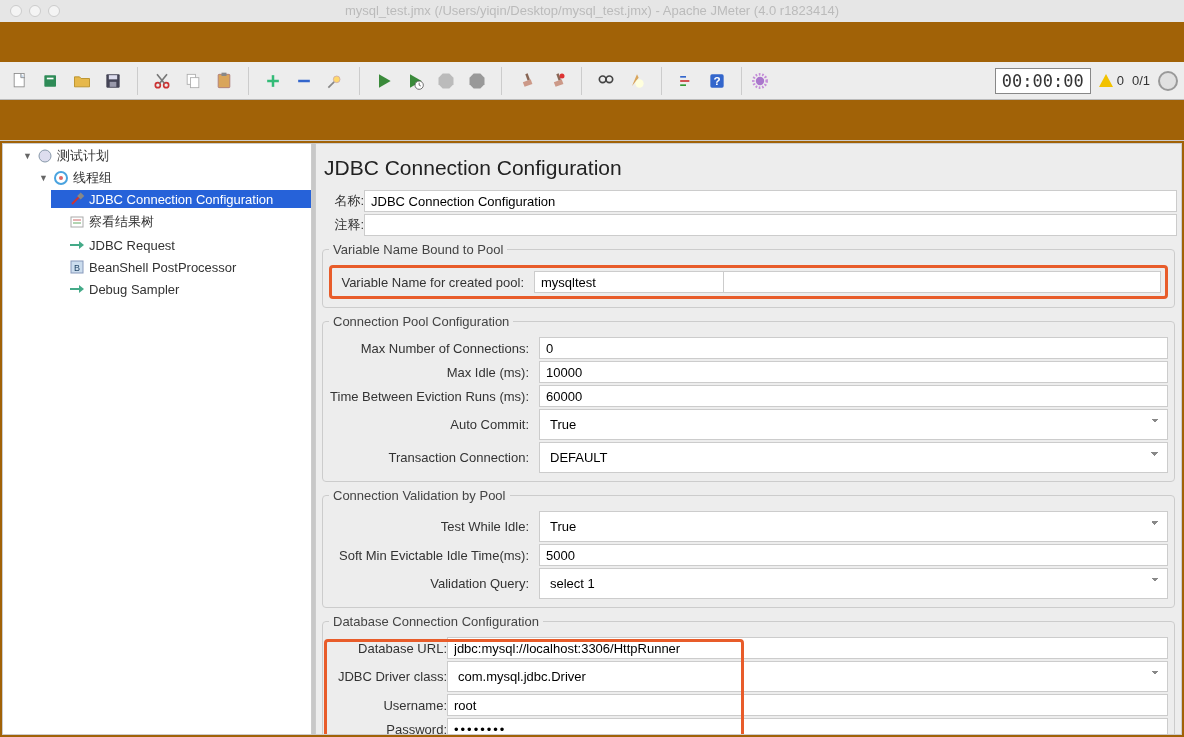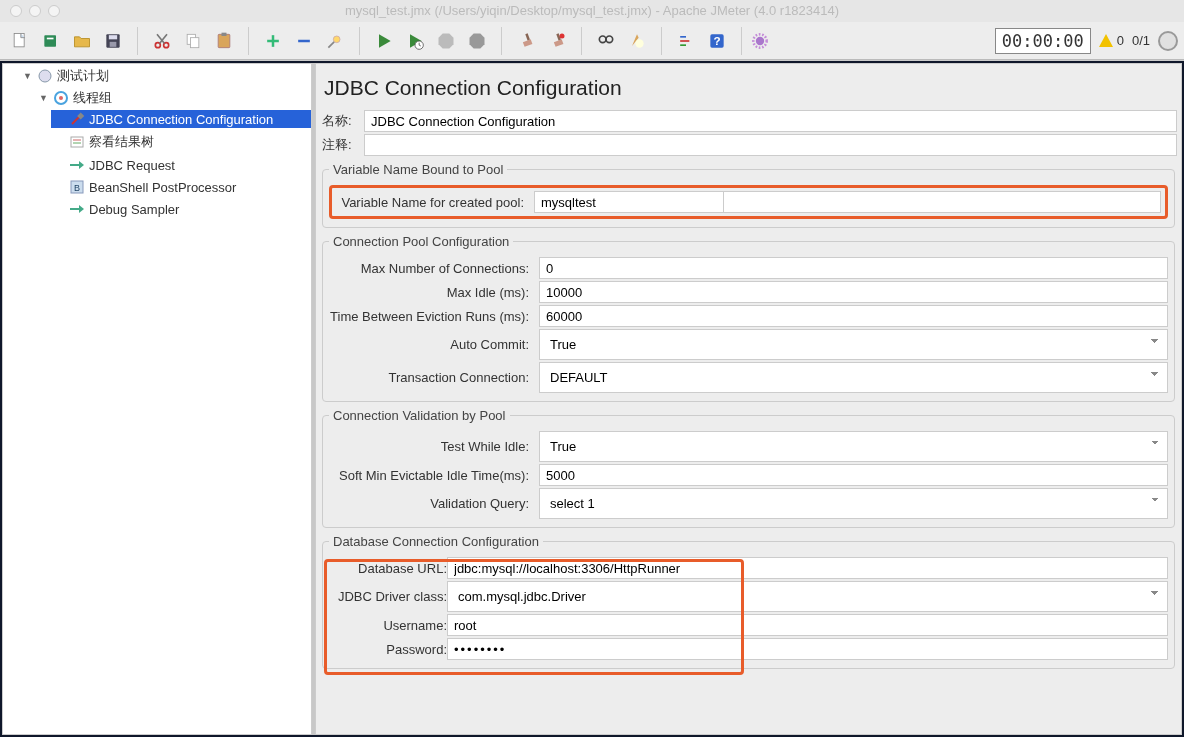--- a/index.html
+++ b/index.html
@@ -5,21 +5,21 @@
   * { box-sizing: border-box; margin: 0; padding: 0; }
   body {
     font-family: -apple-system, "Helvetica Neue", Arial, sans-serif;
     font-size: 13px;
     color: #333;
     background: #ededed;
     width: 1184px;
     height: 737px;
     overflow: hidden;
   }
-  .window { width: 100%; height: 100%; display: flex; flex-direction: column; background: #0f172a; }
+  .window { width: 100%; height: 100%; display: flex; flex-direction: column; background: #a16207; gap: 40px; }
   .titlebar {
     height: 22px; background: #e6e6e6; text-align: center;
     color: #bbb; font-size: 13px; line-height: 22px;
     display: flex; align-items: center;
   }
   .traffic { display: flex; gap: 7px; padding-left: 10px; width: 120px; }
   .dot { width: 12px; height: 12px; border-radius: 50%; border: 1px solid #ccc; background: #f4f4f4; }
   .title-text { flex: 1; text-align: center; margin-left: -120px; }
   .toolbar {
     height: 38px; background: #ededed; border-bottom: 1px solid #bbb;
@@ -44,21 +44,21 @@
   .tree-row { display: flex; align-items: center; gap: 4px; padding: 1px 4px; }
   .tree-row.selected { background: #2662d9; color: #fff; }
   .tw { width: 10px; display:inline-block; color:#666; font-size: 9px; }
   .ticon { width: 16px; height: 16px; display:inline-flex; align-items:center; justify-content:center; }
   .splitter { width: 3px; background: #c8c8c8; cursor: col-resize; margin: 2px 0; }
 
   .main-panel { flex: 1; background: #ededed; margin: 2px 2px 2px 0; display: flex; flex-direction: column; border: 1px solid #ccc; min-width: 0; }
   .panel-title { font-size: 21px; font-weight: 500; padding: 12px 8px 8px 8px; color: #222; }
   .form-area { padding: 0 4px 4px 4px; overflow: auto; flex: 1; }
   .simple-row { display: flex; align-items: center; margin: 2px 0; }
-  .simple-row > label { width: 44px; text-align: left; padding-left: 2px; }
+  .simple-row > label { width: 44px; text-align: right; padding-left: 2px; }
   .txt {
     flex: 1; background: #fff; border: 1px solid #ccc; height: 22px;
     padding: 2px 6px; font-size: 13px; font-family: inherit;
   }
   fieldset {
     border: 1px solid #ccc; border-radius: 4px; margin: 6px 2px 2px 2px;
     padding: 6px 6px 6px 6px;
   }
   legend { padding: 0 4px; color: #444; font-size: 13px; }
   .frow { display: flex; align-items: center; margin: 2px 0; }

